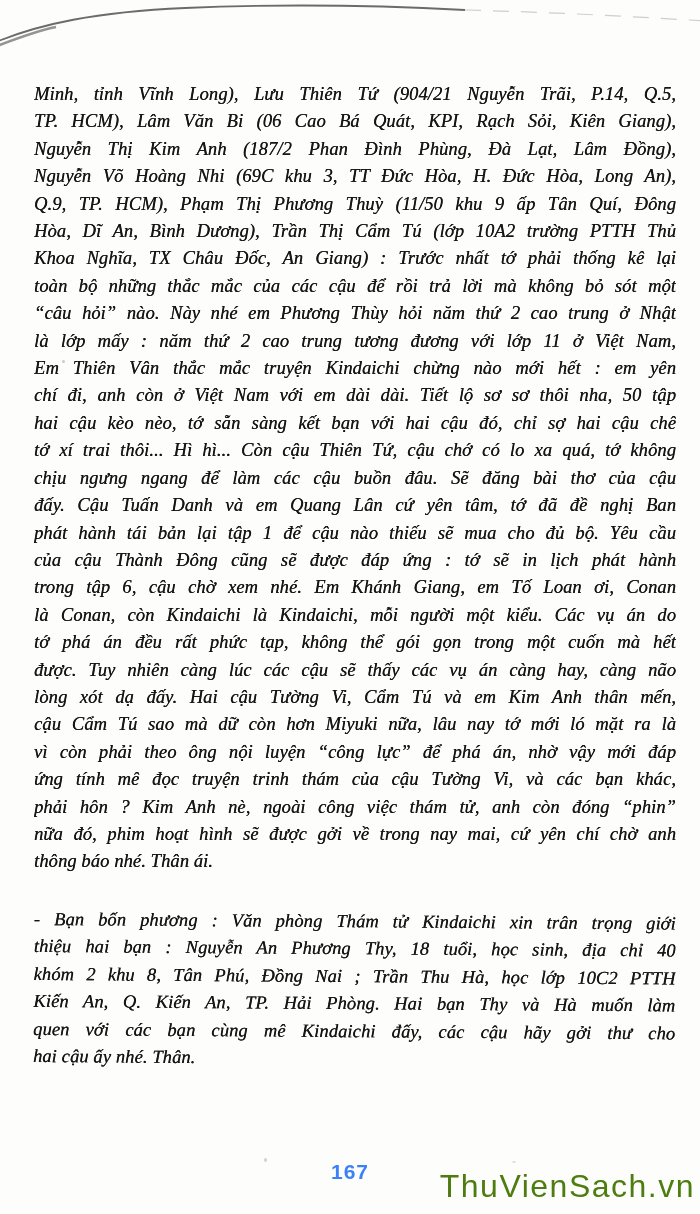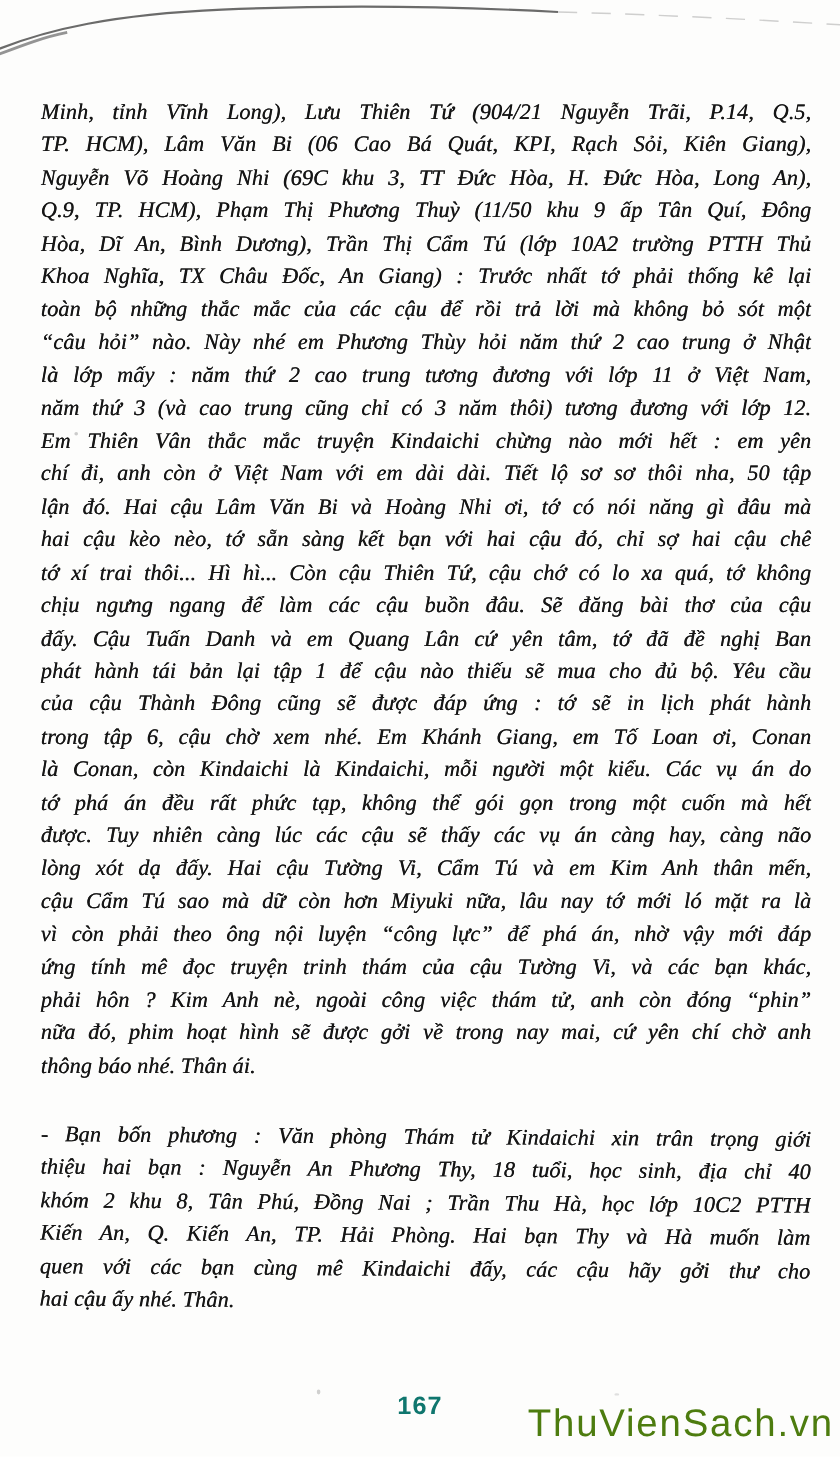--- a/index.html
+++ b/index.html
@@ -54,21 +54,21 @@
   .page-number {
     position: absolute;
     left: 0;
     top: 1160px;
     width: 700px;
     text-align: center;
     font-family: "Liberation Sans", "DejaVu Sans", sans-serif;
     font-weight: bold;
     font-size: 21px;
     letter-spacing: 1px;
-    color: #0f766e;
+    color: #3b82f6;
   }
   .watermark {
     position: absolute;
     right: 5px;
     top: 1168px;
     font-family: "Liberation Sans", "DejaVu Sans", sans-serif;
     font-size: 32px;
     font-weight: normal;
     letter-spacing: 1.5px;
     color: #4d7c0f;
@@ -88,31 +88,30 @@
   <svg class="scan-artifact" viewBox="0 0 700 70" xmlns="http://www.w3.org/2000/svg">
     <path d="M -4 42 C 40 24, 95 12, 185 8 C 300 3, 390 6, 465 10" fill="none" stroke="#3a3a3a" stroke-width="1.8" opacity="0.75"></path>
     <path d="M -3 46 C 18 38, 36 31, 56 27" fill="none" stroke="#2c2c2c" stroke-width="2.4" opacity="0.5"></path>
     <path d="M 465 10 C 545 12, 625 16, 705 21" fill="none" stroke="#8a8a8a" stroke-width="1.2" opacity="0.4" stroke-dasharray="16 12"></path>
   </svg>
 
   <div class="text-block">
     <div class="para para1">
         <div class="line">Minh, tỉnh Vĩnh Long), Lưu Thiên Tứ (904/21 Nguyễn Trãi, P.14, Q.5,</div>
         <div class="line">TP. HCM), Lâm Văn Bi (06 Cao Bá Quát, KPI, Rạch Sỏi, Kiên Giang),</div>
+        <div class="line">Nguyễn Thị Kim Anh (187/2 Phan Đình Phùng, Đà Lạt, Lâm Đồng),</div>
         <div class="line">Nguyễn Võ Hoàng Nhi (69C khu 3, TT Đức Hòa, H. Đức Hòa, Long An),</div>
         <div class="line">Q.9, TP. HCM), Phạm Thị Phương Thuỳ (11/50 khu 9 ấp Tân Quí, Đông</div>
         <div class="line">Hòa, Dĩ An, Bình Dương), Trần Thị Cẩm Tú (lớp 10A2 trường PTTH Thủ</div>
         <div class="line">Khoa Nghĩa, TX Châu Đốc, An Giang) : Trước nhất tớ phải thống kê lại</div>
         <div class="line">toàn bộ những thắc mắc của các cậu để rồi trả lời mà không bỏ sót một</div>
         <div class="line">“câu hỏi” nào. Này nhé em Phương Thùy hỏi năm thứ 2 cao trung ở Nhật</div>
         <div class="line">là lớp mấy : năm thứ 2 cao trung tương đương với lớp 11 ở Việt Nam,</div>
-        <div class="line">năm thứ 3 (và cao trung cũng chỉ có 3 năm thôi) tương đương với lớp 12.</div>
         <div class="line">Em Thiên Vân thắc mắc truyện Kindaichi chừng nào mới hết : em yên</div>
         <div class="line">chí đi, anh còn ở Việt Nam với em dài dài. Tiết lộ sơ sơ thôi nha, 50 tập</div>
-        <div class="line">lận đó. Hai cậu Lâm Văn Bi và Hoàng Nhi ơi, tớ có nói năng gì đâu mà</div>
         <div class="line">hai cậu kèo nèo, tớ sẵn sàng kết bạn với hai cậu đó, chỉ sợ hai cậu chê</div>
         <div class="line">tớ xí trai thôi... Hì hì... Còn cậu Thiên Tứ, cậu chớ có lo xa quá, tớ không</div>
         <div class="line">chịu ngưng ngang để làm các cậu buồn đâu. Sẽ đăng bài thơ của cậu</div>
         <div class="line">đấy. Cậu Tuấn Danh và em Quang Lân cứ yên tâm, tớ đã đề nghị Ban</div>
         <div class="line">phát hành tái bản lại tập 1 để cậu nào thiếu sẽ mua cho đủ bộ. Yêu cầu</div>
         <div class="line">của cậu Thành Đông cũng sẽ được đáp ứng : tớ sẽ in lịch phát hành</div>
         <div class="line">trong tập 6, cậu chờ xem nhé. Em Khánh Giang, em Tố Loan ơi, Conan</div>
         <div class="line">là Conan, còn Kindaichi là Kindaichi, mỗi người một kiểu. Các vụ án do</div>
         <div class="line">tớ phá án đều rất phức tạp, không thể gói gọn trong một cuốn mà hết</div>
         <div class="line">được. Tuy nhiên càng lúc các cậu sẽ thấy các vụ án càng hay, càng não</div>

